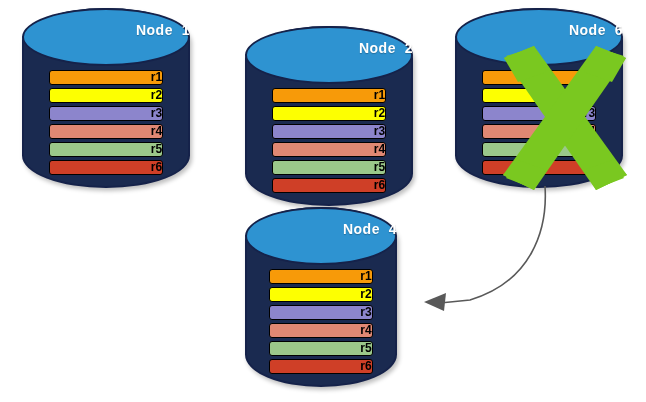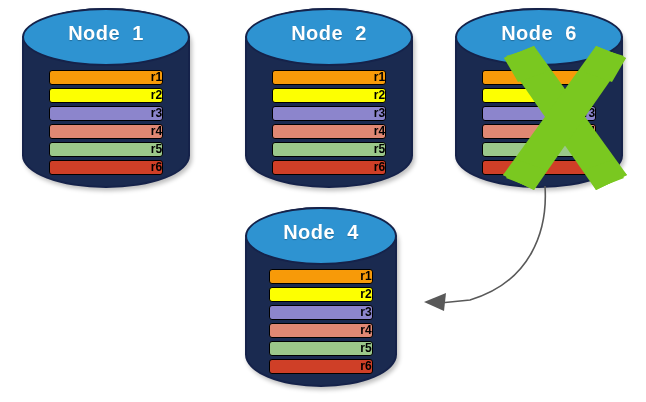--- a/index.html
+++ b/index.html
@@ -44,23 +44,23 @@
     background: #2e93d1;
     border: 2px solid #15224a;
     border-radius: 50%;
     box-sizing: border-box;
   }
   .node-title {
     position: absolute;
     left: 0;
     top: 14px;
     width: 100%;
-    text-align: center;
+    text-align: right;
     color: #ffffff;
-    font-size: 20px;
+    font-size: 14px;
     font-weight: bold;
     letter-spacing: 0.5px;
     white-space: pre;
     text-shadow: 0 1px 1px rgba(0,0,0,0.25);
   }
   .rows {
     position: absolute;
     left: 16%;
     top: 62px;
     width: 68%;
@@ -107,21 +107,21 @@
     <div class="rows">
       <div class="row" style="background:#f79a09">r1</div>
       <div class="row" style="background:#fdff01">r2</div>
       <div class="row" style="background:#8c85cc">r3</div>
       <div class="row" style="background:#e08873">r4</div>
       <div class="row" style="background:#9bc88a">r5</div>
       <div class="row" style="background:#cf3f27">r6</div>
     </div>
   </div>
 
-  <div class="node" style="left:245px; top:8px; width:168px; height:180px;">
+  <div class="node" style="left:245px; top:26px; width:168px; height:180px;">
     <div class="node-body"></div>
     <div class="node-top"></div>
     <div class="node-title">Node  2</div>
     <div class="rows">
       <div class="row" style="background:#f79a09">r1</div>
       <div class="row" style="background:#fdff01">r2</div>
       <div class="row" style="background:#8c85cc">r3</div>
       <div class="row" style="background:#e08873">r4</div>
       <div class="row" style="background:#9bc88a">r5</div>
       <div class="row" style="background:#cf3f27">r6</div>

